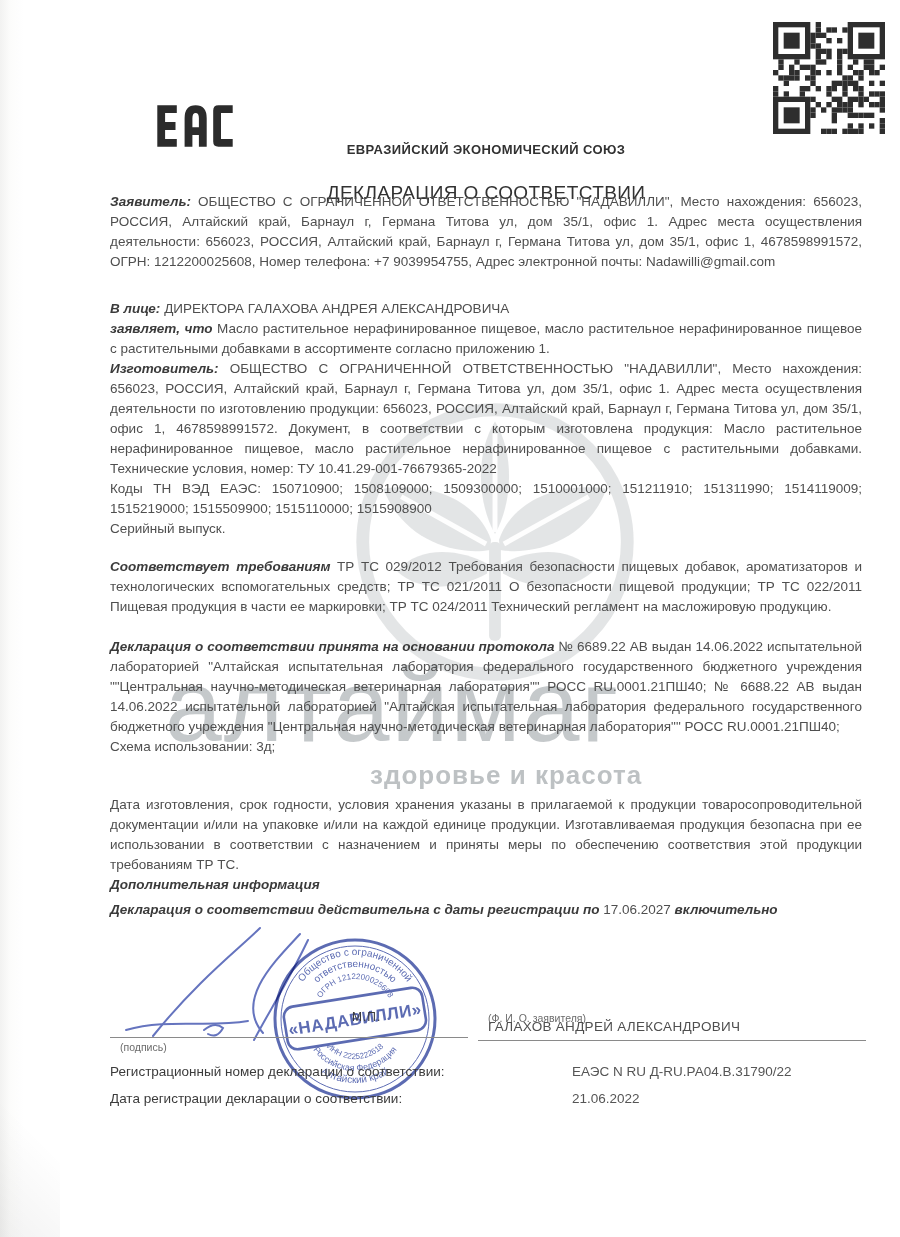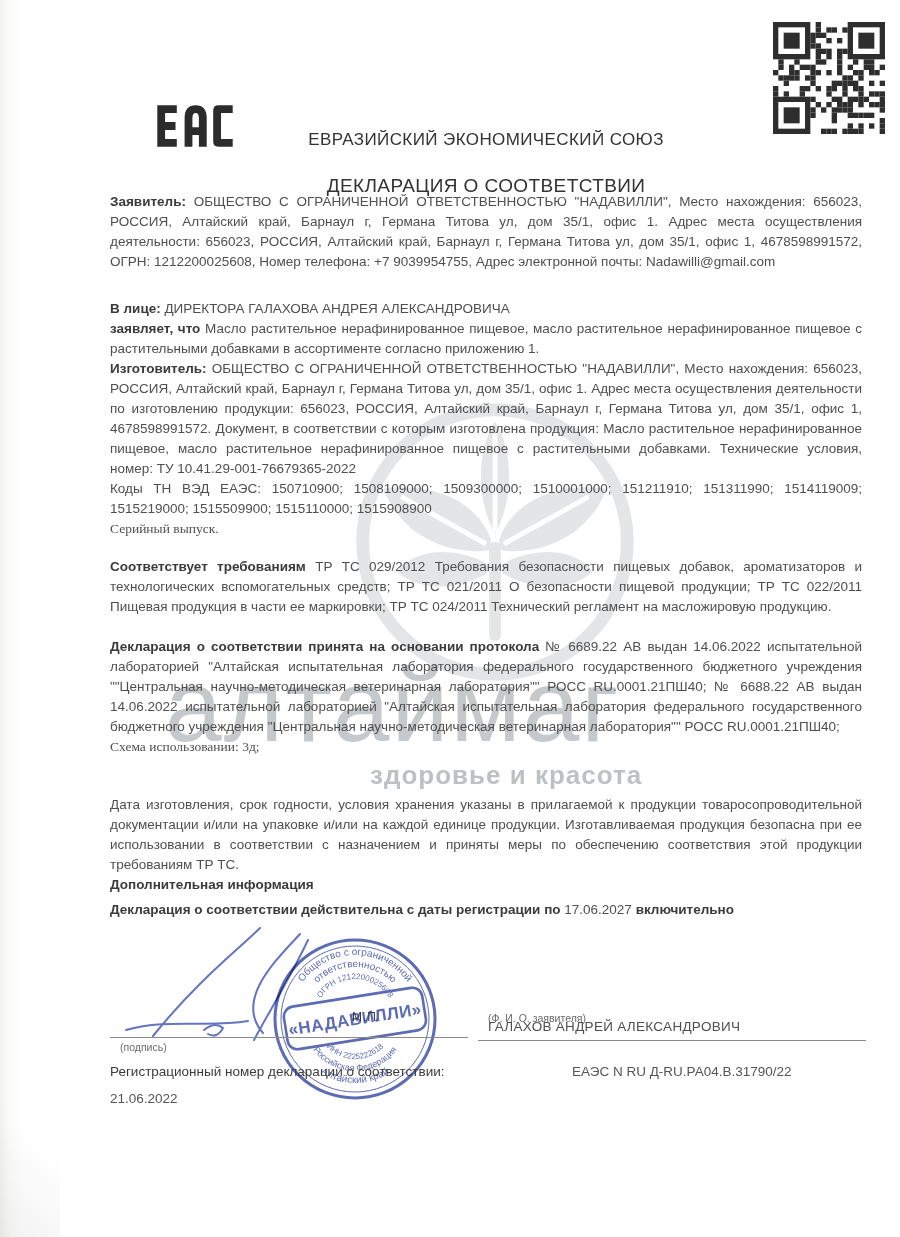--- a/index.html
+++ b/index.html
@@ -3,26 +3,26 @@
 <meta charset="utf-8">
 <style>
   html,body{margin:0;padding:0;}
   body{width:900px;height:1237px;background:#fdfdfd;font-family:"Liberation Sans",sans-serif;position:relative;overflow:hidden;}
   .page{position:absolute;inset:0;background:linear-gradient(90deg,#f2f2f1 0px,#fcfcfb 10px,#ffffff 24px);}
   .smudge{position:absolute;left:0;bottom:0;width:60px;height:140px;background:linear-gradient(45deg,rgba(0,0,0,.05),rgba(0,0,0,0) 70%);pointer-events:none;}
   
   .eac{position:absolute;left:156px;top:100px;}
   .qr{position:absolute;left:773px;top:22px;}
   .titles{position:absolute;left:110px;top:130px;width:752px;text-align:center;color:#323232;}
-  .titles .t1{font-size:17px;font-weight:normal;letter-spacing:.4px;}
+  .titles .t1{font-size:13px;font-weight:bold;letter-spacing:.4px;margin-top:12px;}
   .titles .t2{font-size:19px;font-weight:normal;letter-spacing:.4px;margin-top:25px;}
   
   .blk{position:absolute;left:110px;width:752px;font-size:13.5px;line-height:20px;color:#4f4f4f;text-align:justify;}
-  .blk b{color:#3b3b3b;}
-  .nj{text-align:left;font-family:Liberation Serif, serif;}
+  .blk b{color:#3b3b3b;font-style:italic;}
+  .nj{text-align:left;}
   
   .wm-logo{position:absolute;left:342px;top:392px;opacity:.30;pointer-events:none;}
   .wm-brand{position:absolute;left:165px;top:648px;font-size:102px;letter-spacing:2px;color:#8d9499;opacity:.5;pointer-events:none;white-space:nowrap;}
   .wm-tag{position:absolute;left:370px;top:760px;font-size:26px;font-weight:bold;letter-spacing:1px;color:#9aa0a4;opacity:.65;pointer-events:none;white-space:nowrap;}
   
   .sig-strokes{position:absolute;left:108px;top:918px;pointer-events:none;}
   .stamp{position:absolute;left:270px;top:936px;opacity:.85;mix-blend-mode:multiply;}
   .mp{position:absolute;left:352px;top:1010px;font-size:12px;color:#3a3a3a;letter-spacing:1px;}
   .sign-line{position:absolute;left:110px;top:1037px;width:358px;border-top:1.2px solid #8a8a8a;}
   .sign-cap{position:absolute;left:120px;top:1041px;font-size:10.5px;color:#6b6b6b;}
@@ -309,16 +309,17 @@
   <div class="fio">ГАЛАХОВ АНДРЕЙ АЛЕКСАНДРОВИЧ</div>
   <div class="fio-line"></div>
   <div class="fio-cap">(Ф. И. О. заявителя)</div>
 
   <div class="reg">
     <div class="row">
       <div class="lab">Регистрационный номер декларации о соответствии:</div>
       <div class="val">ЕАЭС N RU Д-RU.РА04.В.31790/22</div>
     </div>
     <div class="row">
+      <div class="lab">Дата регистрации декларации о соответствии:</div>
       <div class="val">21.06.2022</div>
     </div>
   </div>
 </div>
 
 </body></html>

